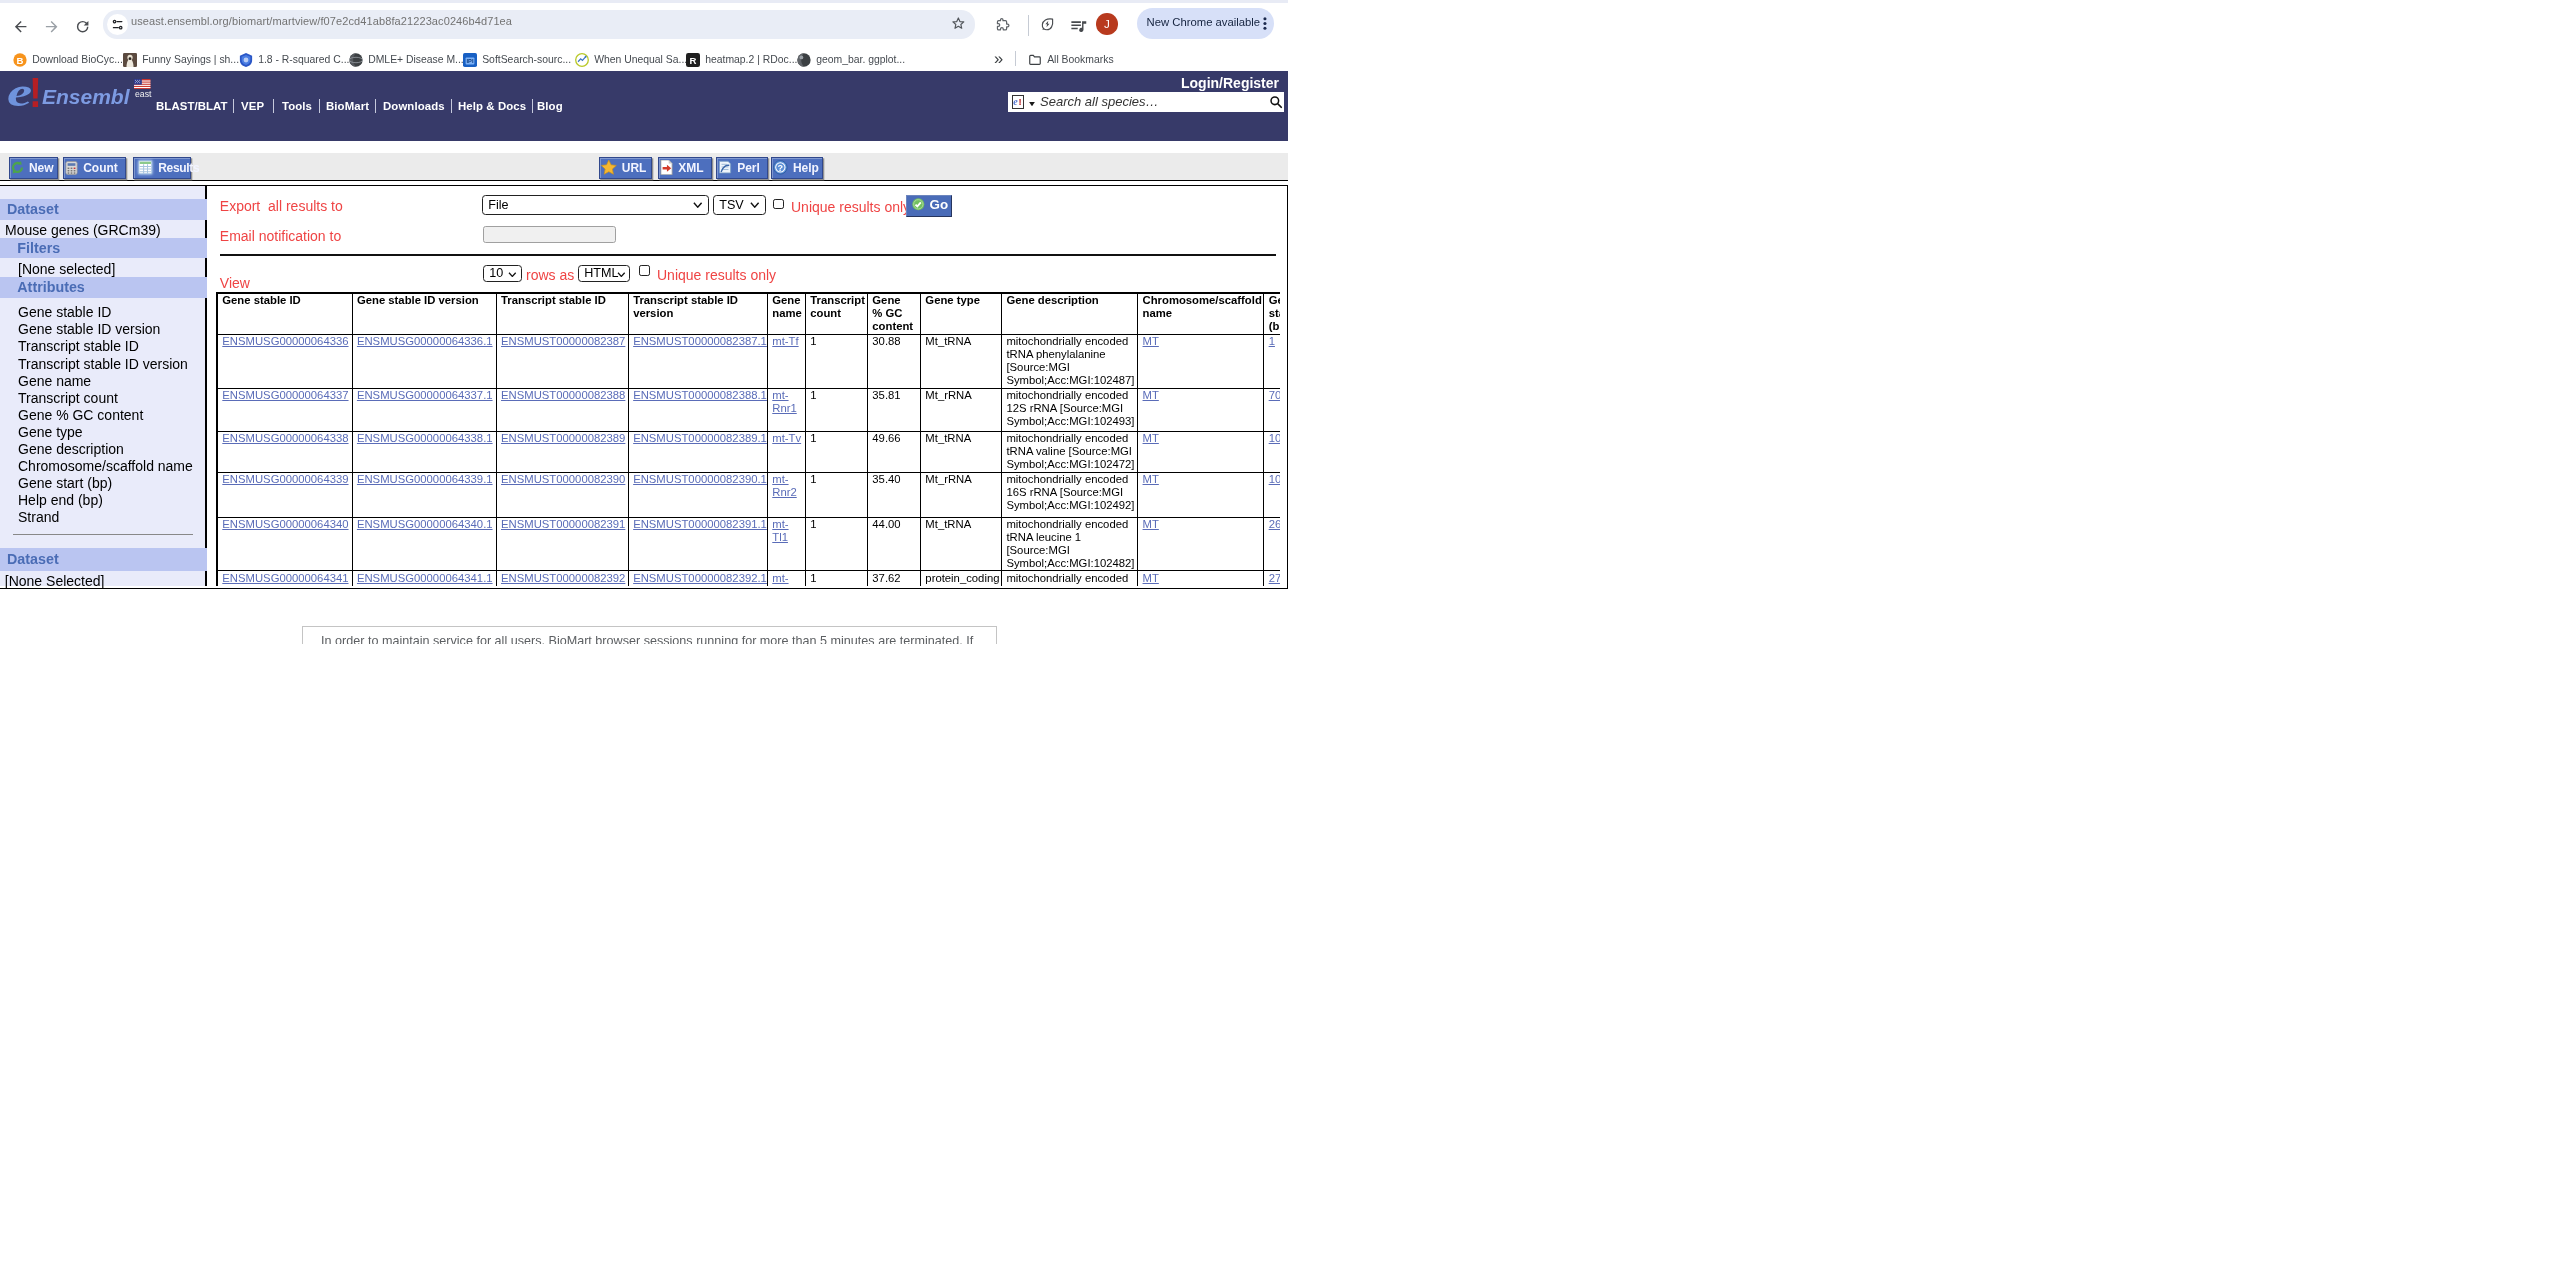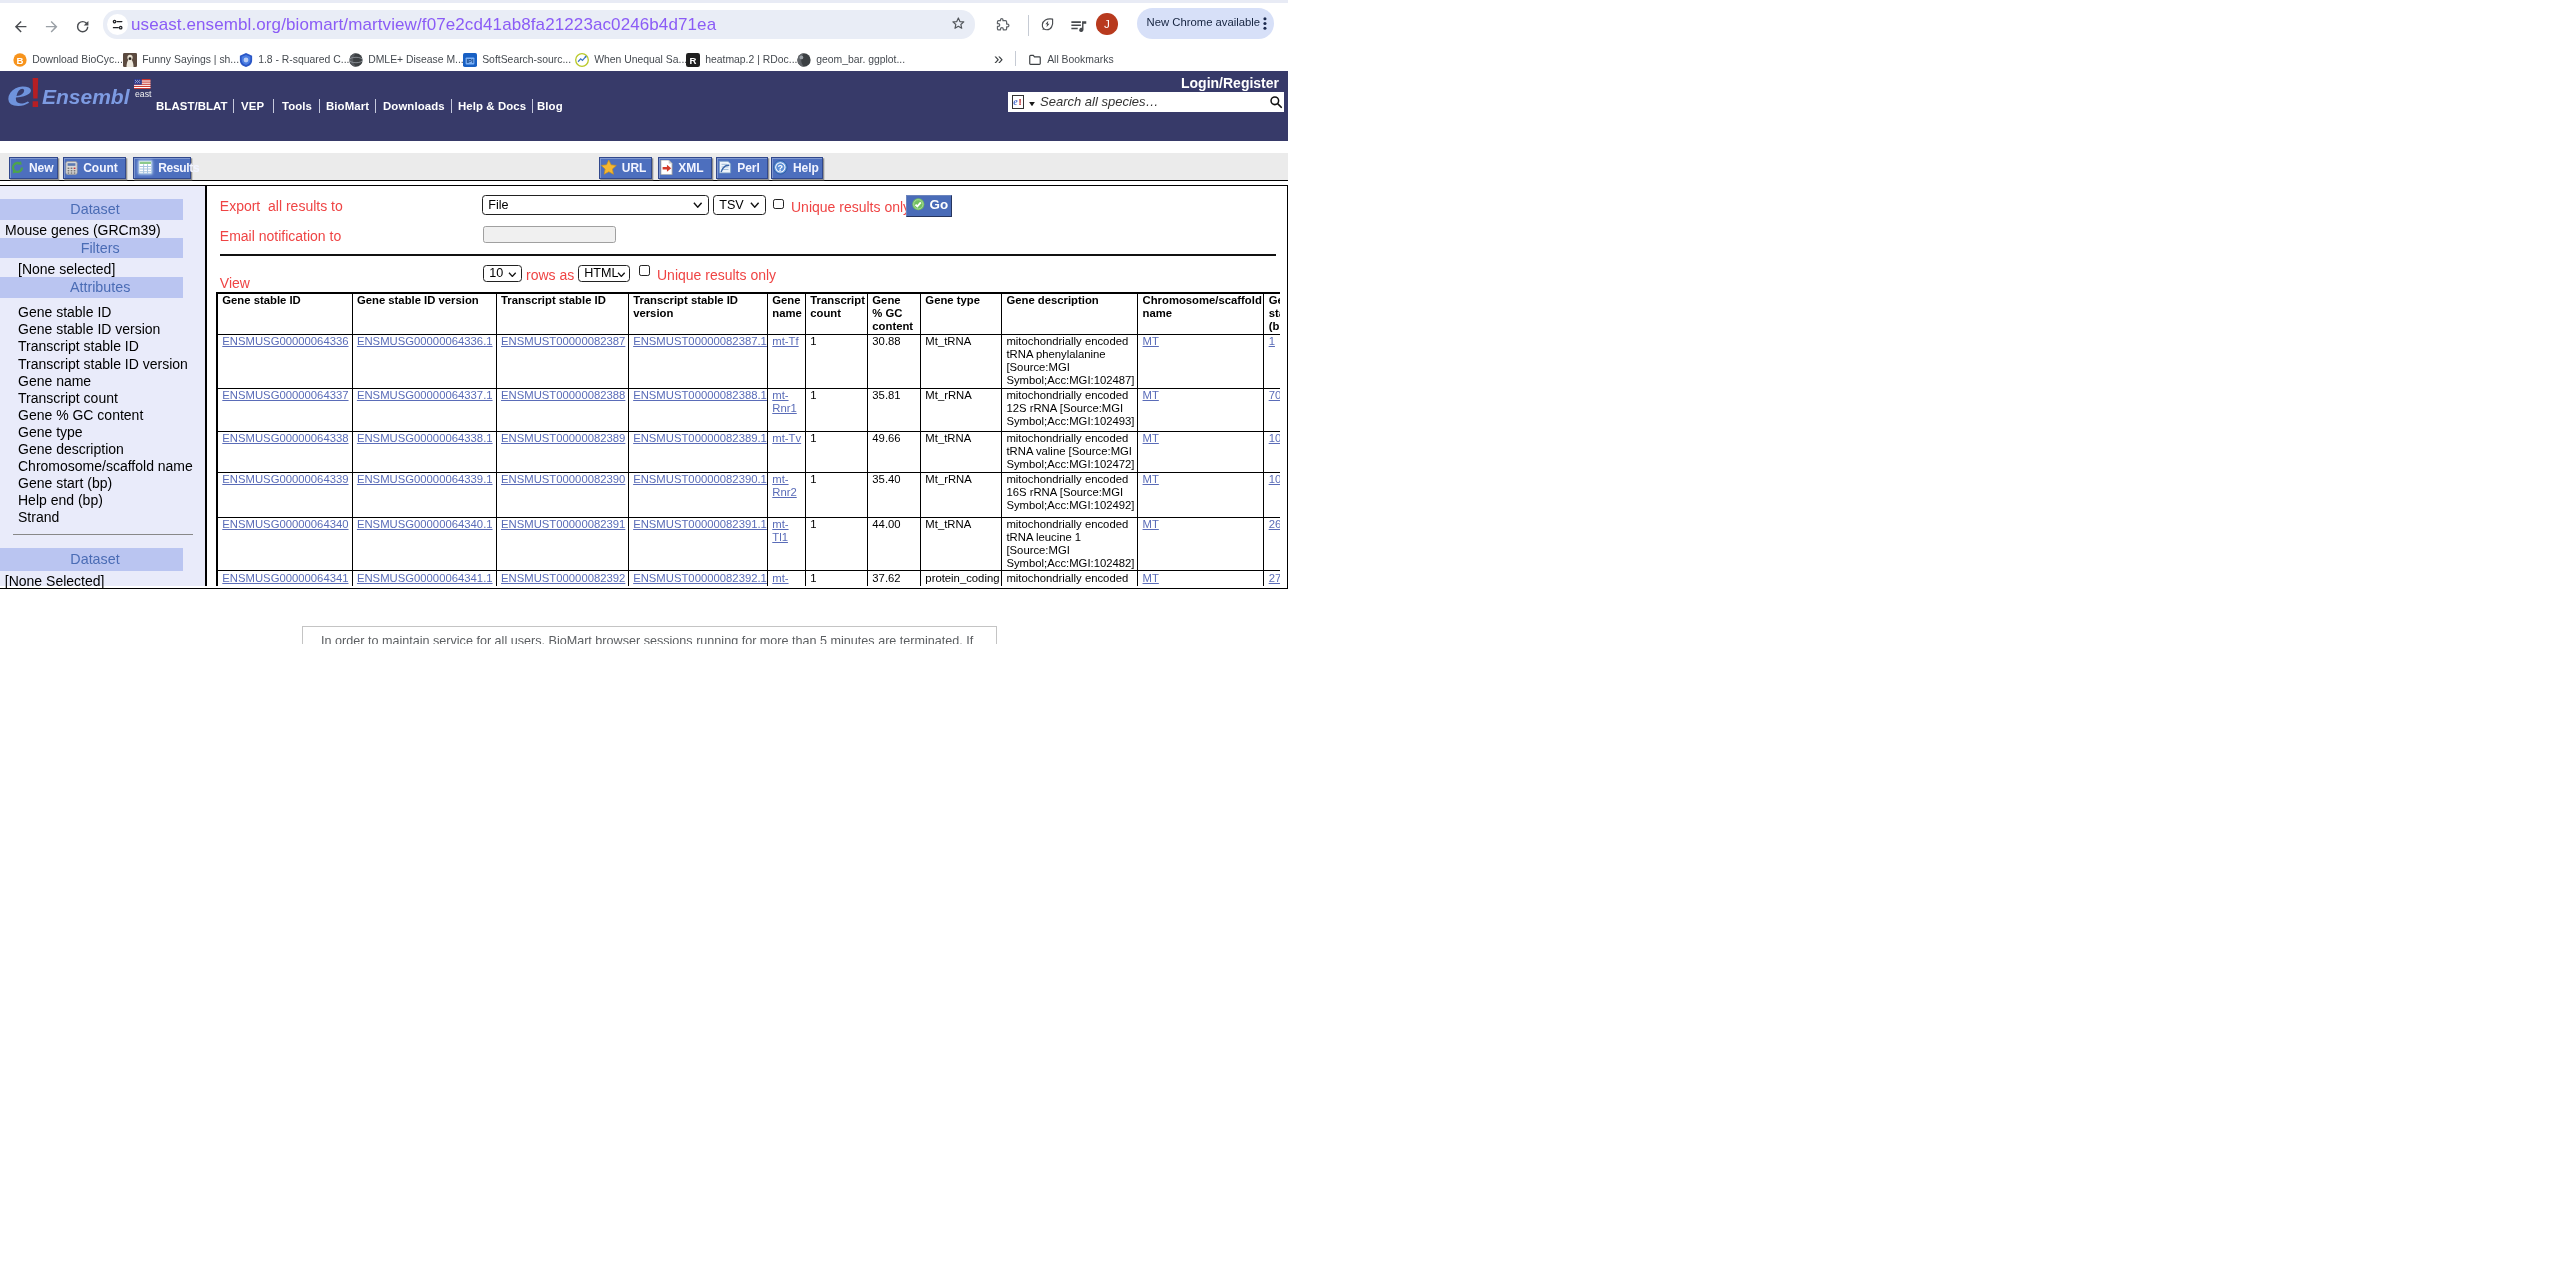--- a/index.html
+++ b/index.html
@@ -5,21 +5,21 @@
 * { margin:0; padding:0; box-sizing:border-box; }
 html,body { width:1288px; height:644px; overflow:hidden; font-family:"Liberation Sans", sans-serif; background:#fff; }
 #page { position:relative; width:1288px; height:644px; }
 .abs { position:absolute; }
 
 
 #topstrip { left:0; top:0; width:1288px; height:3px; background:#e8ebf5; }
 #toolbar { left:0; top:3.5px; width:1288px; height:43px; background:#ffffff; }
 .tbicon { position:absolute; color:#5f6368; }
 #omnibox { position:absolute; left:103px; top:6px; width:872px; height:29.5px; background:#e9edf6; border-radius:14px; }
-#urltext { position:absolute; left:131px; top:11.3px; font-size:17px; color:#8b5cf6; letter-spacing:0.1px; }
+#urltext { position:absolute; left:131px; top:11.3px; font-size:11px; color:#737373; letter-spacing:0.1px; }
 #updatepill { position:absolute; left:1137px; top:4.3px; width:137px; height:31px; background:#d7e0f8; border-radius:15.6px; }
 #updatepill span { position:absolute; left:9.5px; top:8.7px; font-size:11.3px; color:#15233f; white-space:nowrap; }
 #avatar { position:absolute; left:1096px; top:9.5px; width:21.7px; height:21.7px; border-radius:50%; background:#b83a1e; color:#fff; font-size:11.7px; text-align:center; line-height:21.7px; }
 
 
 #bookbar { left:0; top:46px; width:1288px; height:24px; background:#fff; }
 .bm { position:absolute; top:5.2px; height:17.3px; display:flex; align-items:center; font-size:10.4px; color:#454a50; white-space:nowrap; }
 .bm .fav { width:14px; height:14px; margin-right:5.2px; flex:0 0 14px; }
 
 
@@ -31,21 +31,21 @@
 #searchbox { position:absolute; left:1008px; top:21px; width:276px; height:20px; background:#fff; }
 
 
 #btnbar { left:0; top:153px; width:1288px; height:28px; background:#ebebeb; border-bottom:1.7px solid #000; }
 .bbtn { position:absolute; top:3.9px; height:21.7px; background:#4d6fbe; border:0.9px solid #31488c; box-shadow:1.3px 1.3px 0 #909090, inset 0.9px 0.9px 0 rgba(255,255,255,0.3); color:#f2f4ff; font-weight:bold; font-size:12px; display:flex; align-items:center; padding:0 0 0 1px; white-space:nowrap; }
 .bbtn svg, .bbtn .bico { margin-right:5.2px; flex:none; }
 
 
 #container { left:0px; top:185px; width:1288px; height:404px; border:1.7px solid #000; border-right-width:1.3px; border-left:none; background:#fff; overflow:hidden; }
 #leftpanel { position:absolute; left:0; top:0; width:207px; height:400px; background:#e9ebfa; border-right:2.2px solid #000; font-size:11.3px; }
-.band { position:absolute; left:0; width:183px; height:20px; background:#bac5f1; color:#4a6cb5; font-weight:normal; font-size:14.3px; line-height:20.4px;text-align:center; }
+.band { position:absolute; left:0; width:207px; height:20px; background:#bac5f1; color:#4a6cb5; font-weight:bold; font-size:14.3px; line-height:20.4px; }
 .prow { position:absolute; color:#000; font-size:14px; white-space:nowrap; }
 #main { position:absolute; left:209px; top:0; width:1075px; height:400px; background:#fff; }
 .mlabel { position:absolute; color:#ef4444; font-size:14px; }
 
 
 .sel { position:absolute; background:#fff; border:1.3px solid #222; border-radius:3.5px; font-size:12.6px; color:#000; }
 .sel span { position:absolute; left:5.2px; top:1.7px; }
 .chev { position:absolute; }
 .cbox { position:absolute; width:12px; height:12px; background:#fff; border:1.3px solid #222; border-radius:2.2px; }
 

